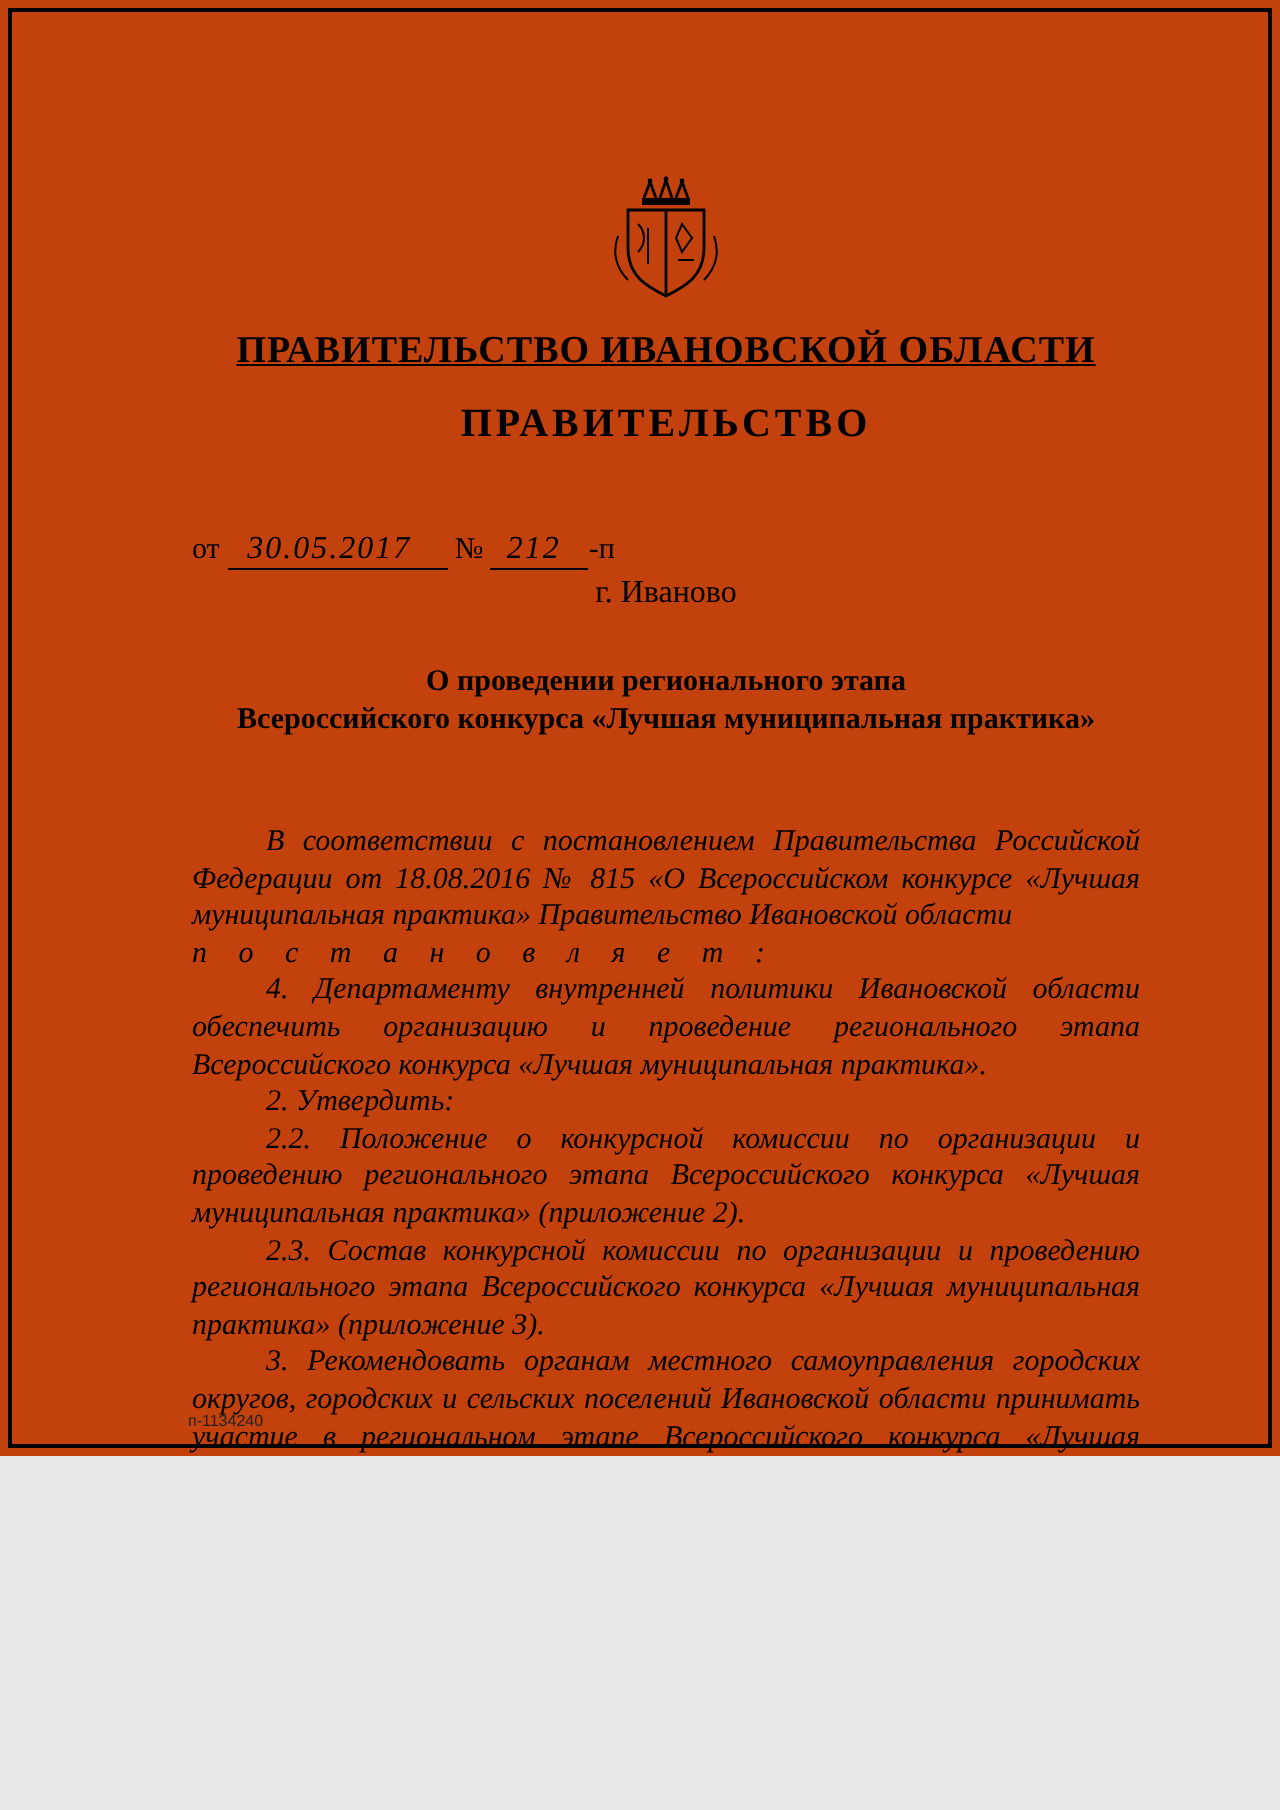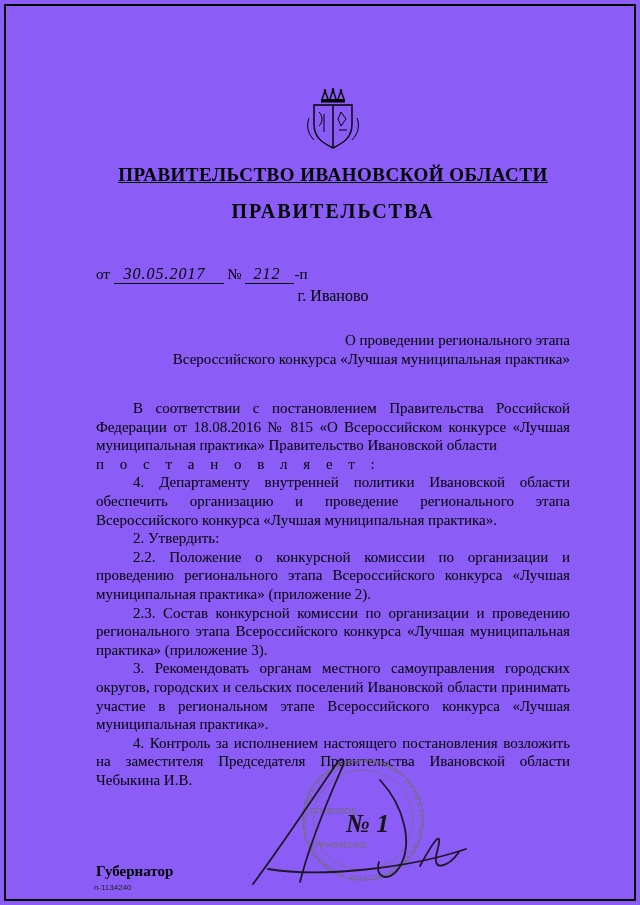--- a/index.html
+++ b/index.html
@@ -1,20 +1,20 @@
 <!DOCTYPE html>
 <html><head>
 <meta charset="utf-8">
 <style>
   html,body { margin:0; padding:0; background:#e8e8e8; }
   .page {
     position:relative;
-    width:640px; height:905px;
+    width:640px; height:728px;
     margin:0 auto;
-    background:#8b5cf6;
+    background:#c2410c;
     font-family:"Liberation Serif", serif;
     color:#000;
     overflow:hidden;
   }
   .frame {
     position:absolute; inset:4px;
     border:2px solid #000;
     pointer-events:none;
   }
   .content {
@@ -46,27 +46,27 @@
   .script {
     font-style:italic;
     font-size:16px;
     border-bottom:1px solid #000;
     padding:0 18px 1px 10px;
     letter-spacing:1px;
   }
   .script.num { padding:0 14px 1px 8px; }
   .city { text-align:center; font-size:16px; margin:0 0 26px 0; }
   .subject {
-    text-align:right;
-    font-weight:normal;
+    text-align:center;
+    font-weight:bold;
     font-size:15px;
     line-height:19px;
-    margin:0 0 30px 0;
+    margin:0 0 42px 0;
   }
-  .body-text { font-size:15px; line-height:18.6px; }
+  .body-text { font-size:15px; line-height:18.6px;font-style:italic; }
   .body-text p {
     margin:0;
     text-align:justify;
     text-indent:37px;
   }
   .spaced-word {
     display:block;
     text-indent:0;
     letter-spacing:6px;
     text-align:left;
@@ -119,21 +119,21 @@
           <path d="M14,24 C18,28 18,34 14,38 M19,26 V44" stroke-width="1"></path>
 
           <path d="M36,24 L41,31 L36,38 L33,31 Z M34,42 H42" stroke-width="1"></path>
 
           <path d="M4,30 C1,38 3,46 9,52 M52,30 C55,38 53,46 47,52" stroke-width="1"></path>
         </g>
       </svg>
     </div>
 
     <h1 class="org-name">ПРАВИТЕЛЬСТВО ИВАНОВСКОЙ ОБЛАСТИ</h1>
-    <h2 class="doc-type">ПРАВИТЕЛЬСТВА</h2>
+    <h2 class="doc-type">ПРАВИТЕЛЬСТВО</h2>
 
     <p class="date-line">
       <span>от</span>
       <span class="script">30.05.2017</span>
       <span>№</span>
       <span class="script num">212</span><span>-п</span>
     </p>
     <p class="city">г. Иваново</p>
 
     <p class="subject">

